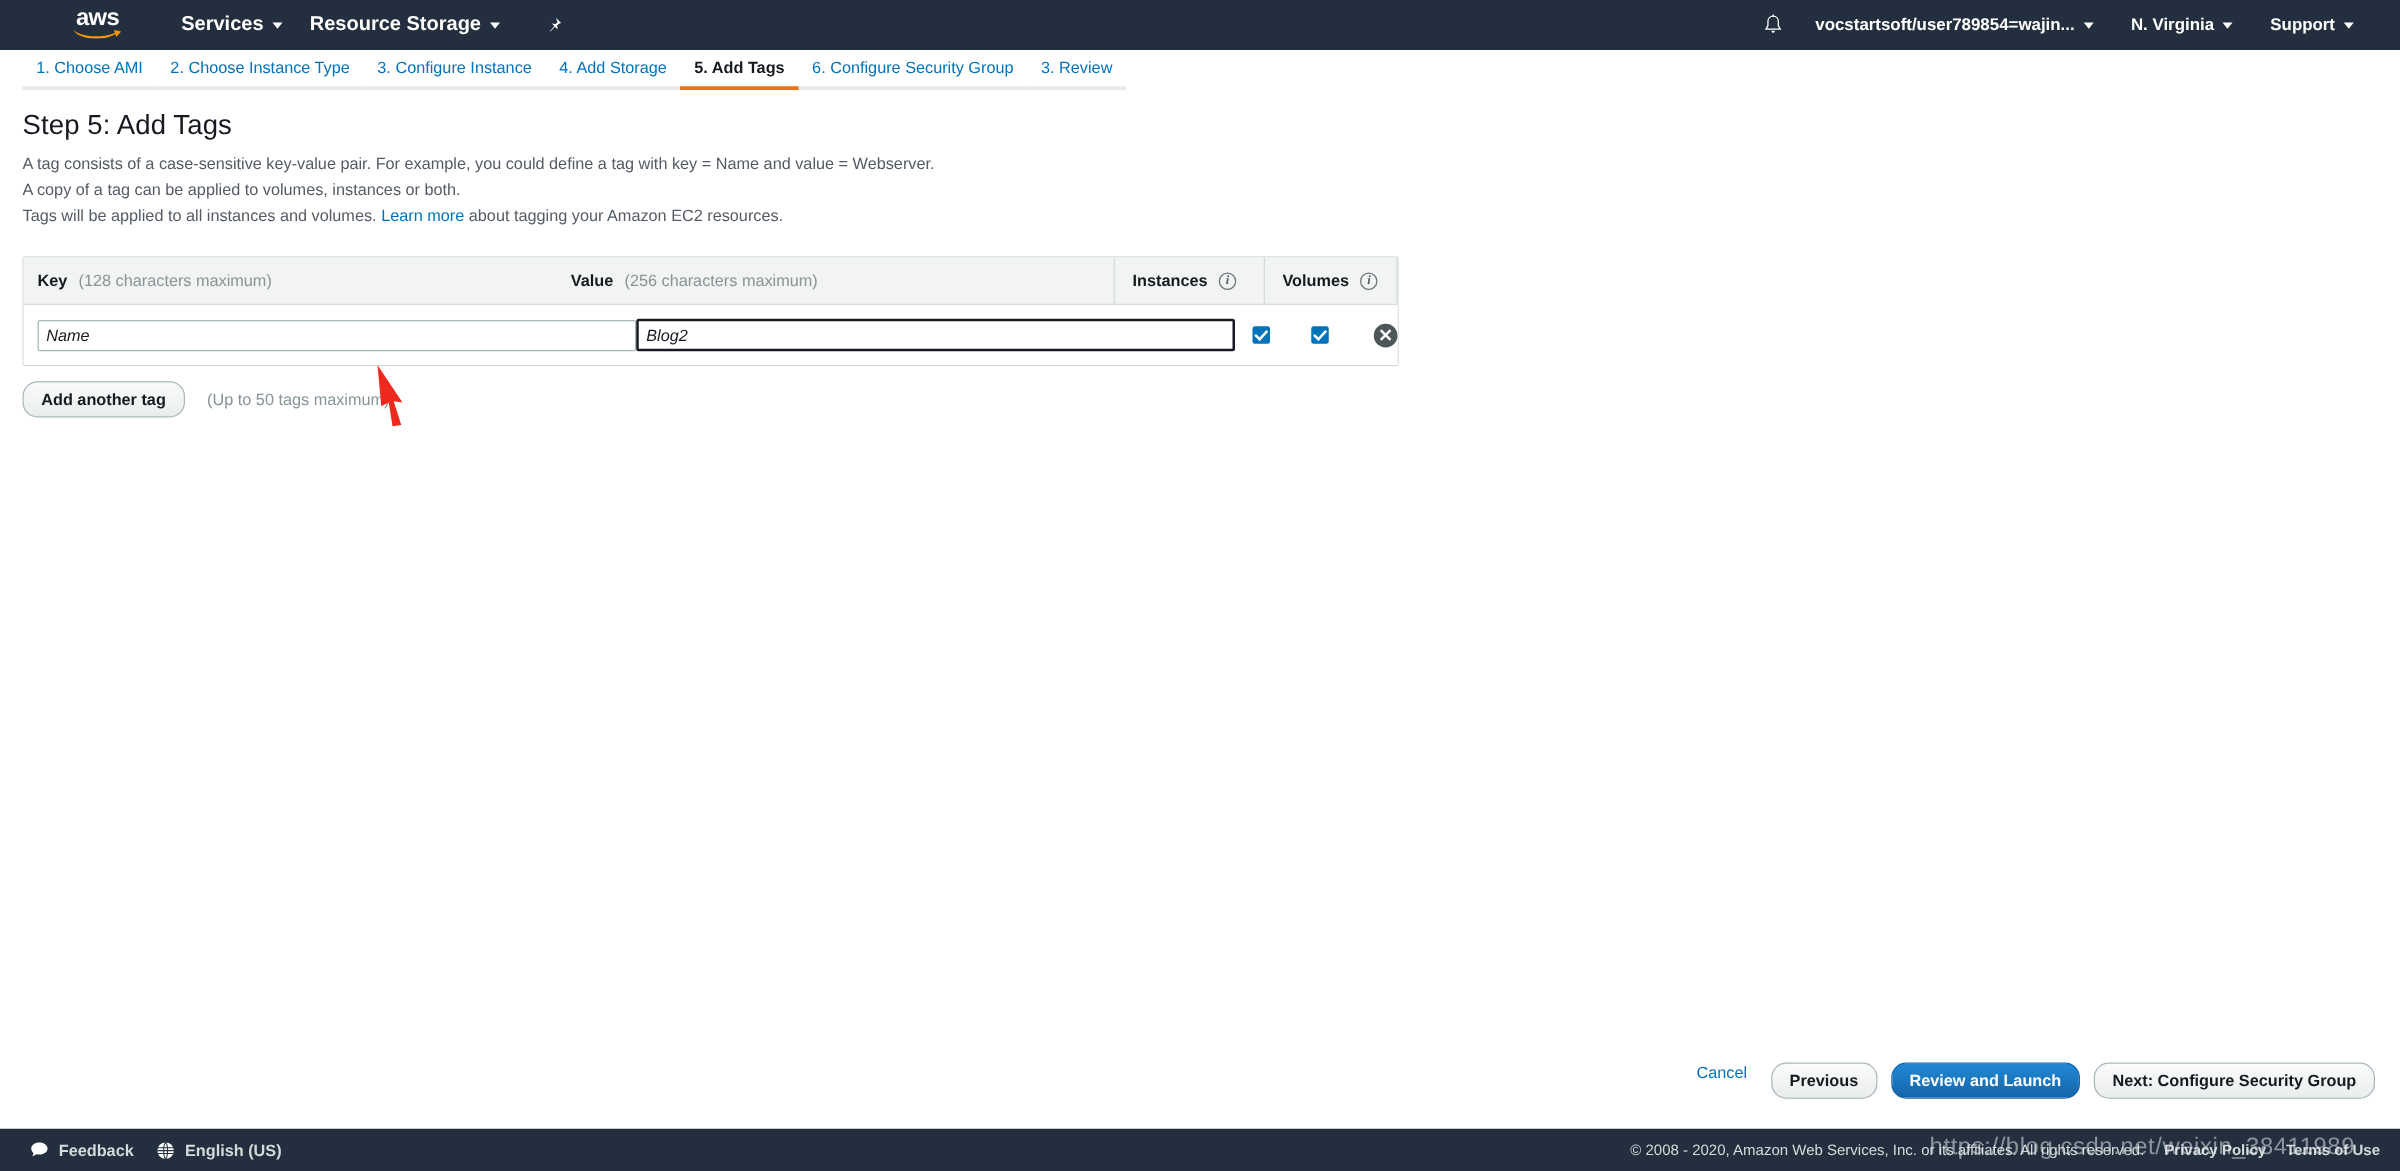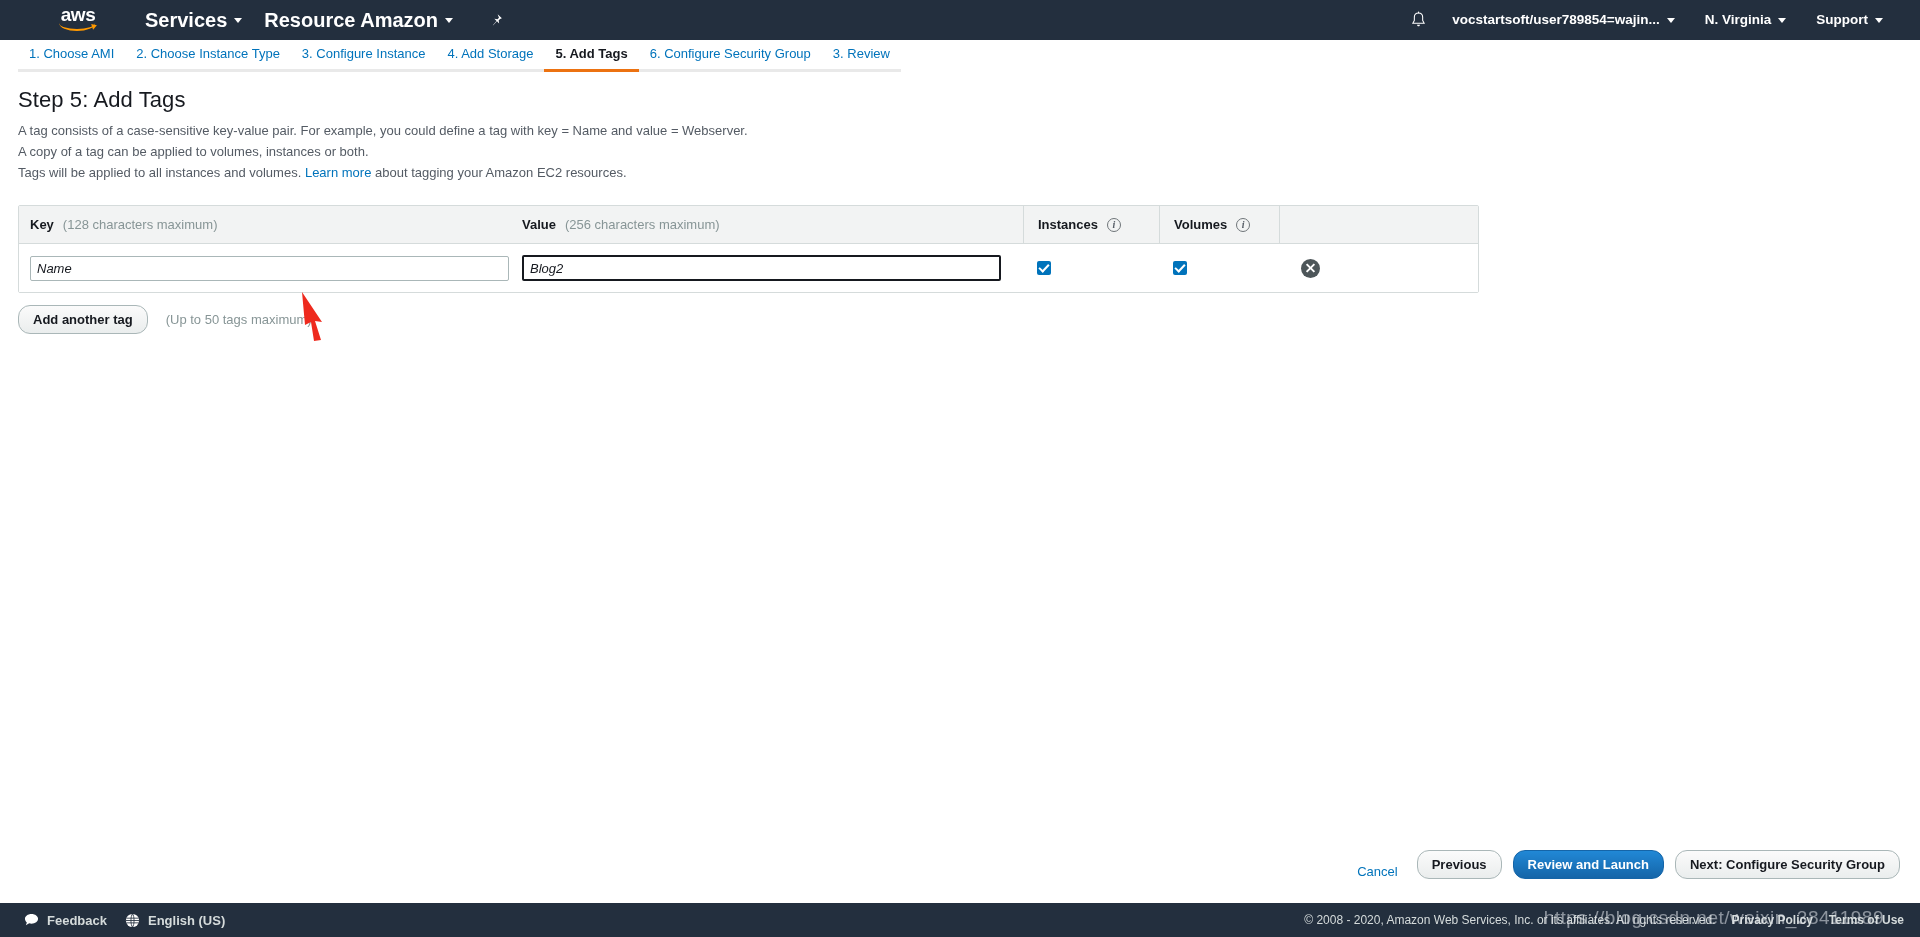--- a/index.html
+++ b/index.html
@@ -33,21 +33,21 @@
   }
   .aws-logo .aws-smile:after {
     content: ""; position: absolute; right: 1px; top: 0px;
     width: 0; height: 0;
     border-left: 5px solid #ff9900;
     border-top: 3px solid transparent;
     border-bottom: 3px solid transparent;
     transform: rotate(-18deg);
   }
   .nav-item {
-    font-size: 20px; font-weight: bold; color: #ffffff;
+    font-size: 16px; font-weight: bold; color: #ffffff;
     padding: 0 11px; height: 40px; line-height: 40px;
     display: flex; align-items: center; gap: 7px; cursor: pointer;
     white-space: nowrap;
   }
   .nav-item.first { margin-left: 33px; }
   .caret {
     width: 0; height: 0;
     border-left: 4px solid transparent;
     border-right: 4px solid transparent;
     border-top: 5px solid #ffffff;
@@ -78,21 +78,21 @@
   .content { padding: 14px 18px 0 18px; }
   .page-title {
     font-size: 22px; font-weight: normal; color: #16191f;
     margin-bottom: 7px; letter-spacing: 0.1px;
   }
   .desc { font-size: 13px; color: #545b64; line-height: 21px; }
   .desc a { color: #0073bb; text-decoration: none; }
 
   
   .tag-table {
-    margin-top: 22px; width: 1461px;
+    margin-top: 22px; width: 1101px;
     border: 1px solid #d5dbdb; border-radius: 2px; background: #fff;
   }
   .tbl-head {
     display: flex; align-items: center; height: 38px;
     background: #f2f3f3; border-bottom: 1px solid #d5dbdb;
     font-size: 13px; color: #16191f;
   }
   .th { display: flex; align-items: center; gap: 9px; height: 38px; }
   .th-label { font-weight: bold; }
   .th-hint { color: #879596; font-weight: normal; }
@@ -157,21 +157,21 @@
   }
   .btn-primary {
     background: linear-gradient(#2188d6, #1565a8);
     border: 1px solid #1565a8; color: #ffffff;
   }
   .addrow .hint { font-size: 13px; color: #879596; }
 
   
   .actions {
     position: absolute; right: 20px; bottom: 58px;
-    display: flex; align-items: flex-end; gap: 11px;
+    display: flex; align-items: flex-start; gap: 11px;
   }
   .link-btn {
     font-size: 13px; color: #0073bb; cursor: pointer;
     font-weight: normal; padding: 0 8px;
   }
 
   
   .footer {
     position: absolute; left: 0; bottom: 0; width: 1920px; height: 34px;
     background: #232f3e; color: #d5dbdb; font-size: 12.5px;
@@ -204,21 +204,21 @@
     <div class="aws-word">aws</div>
     <div class="aws-smile"></div>
   </div>
 
   <div class="nav-item first">
     <span>Services</span>
     <span class="caret"></span>
   </div>
 
   <div class="nav-item">
-    <span>Resource Amazon</span>
+    <span>Resource Storage</span>
     <span class="caret"></span>
   </div>
 
   <div class="pin-icon">
     <svg width="15" height="15" viewBox="0 0 16 16">
       <path d="M10.3 1.2 L14.8 5.7 L12.9 6.3 L11.4 7.8 L11.9 11.2 L9.6 8.9 L5.8 12.7 L5.1 13.4 L5.6 12.4 L9.1 8.4 L6.8 6.1 L10.2 6.6 L11.7 5.1 Z" fill="#ffffff"></path>
     </svg>
   </div>
 
   <div class="nav-right">

